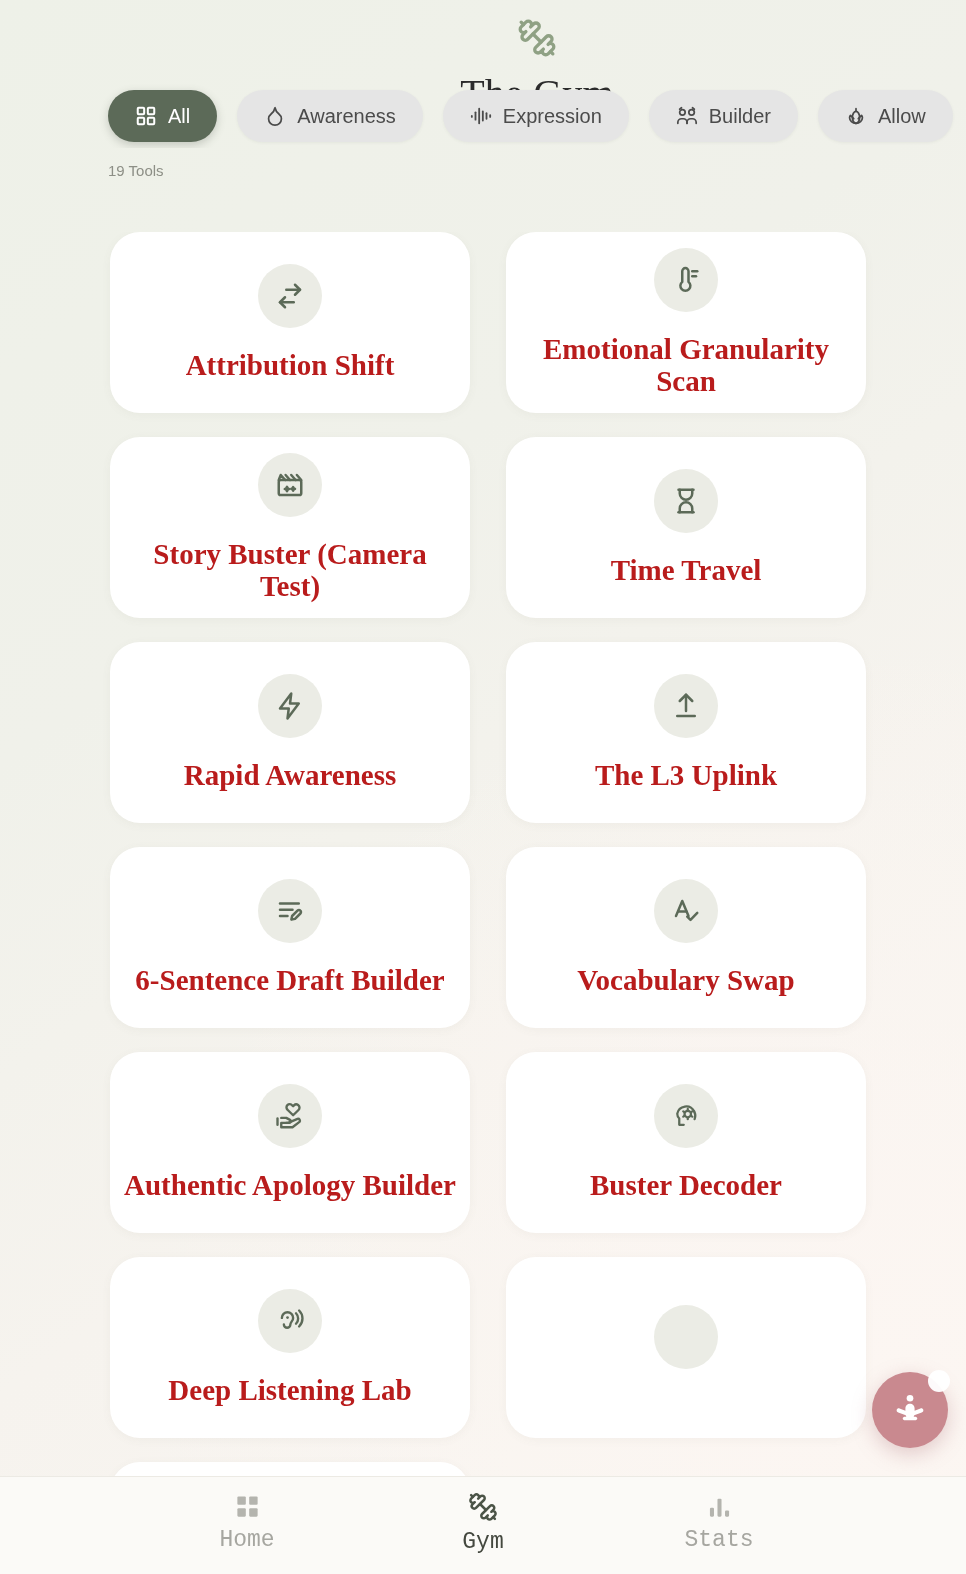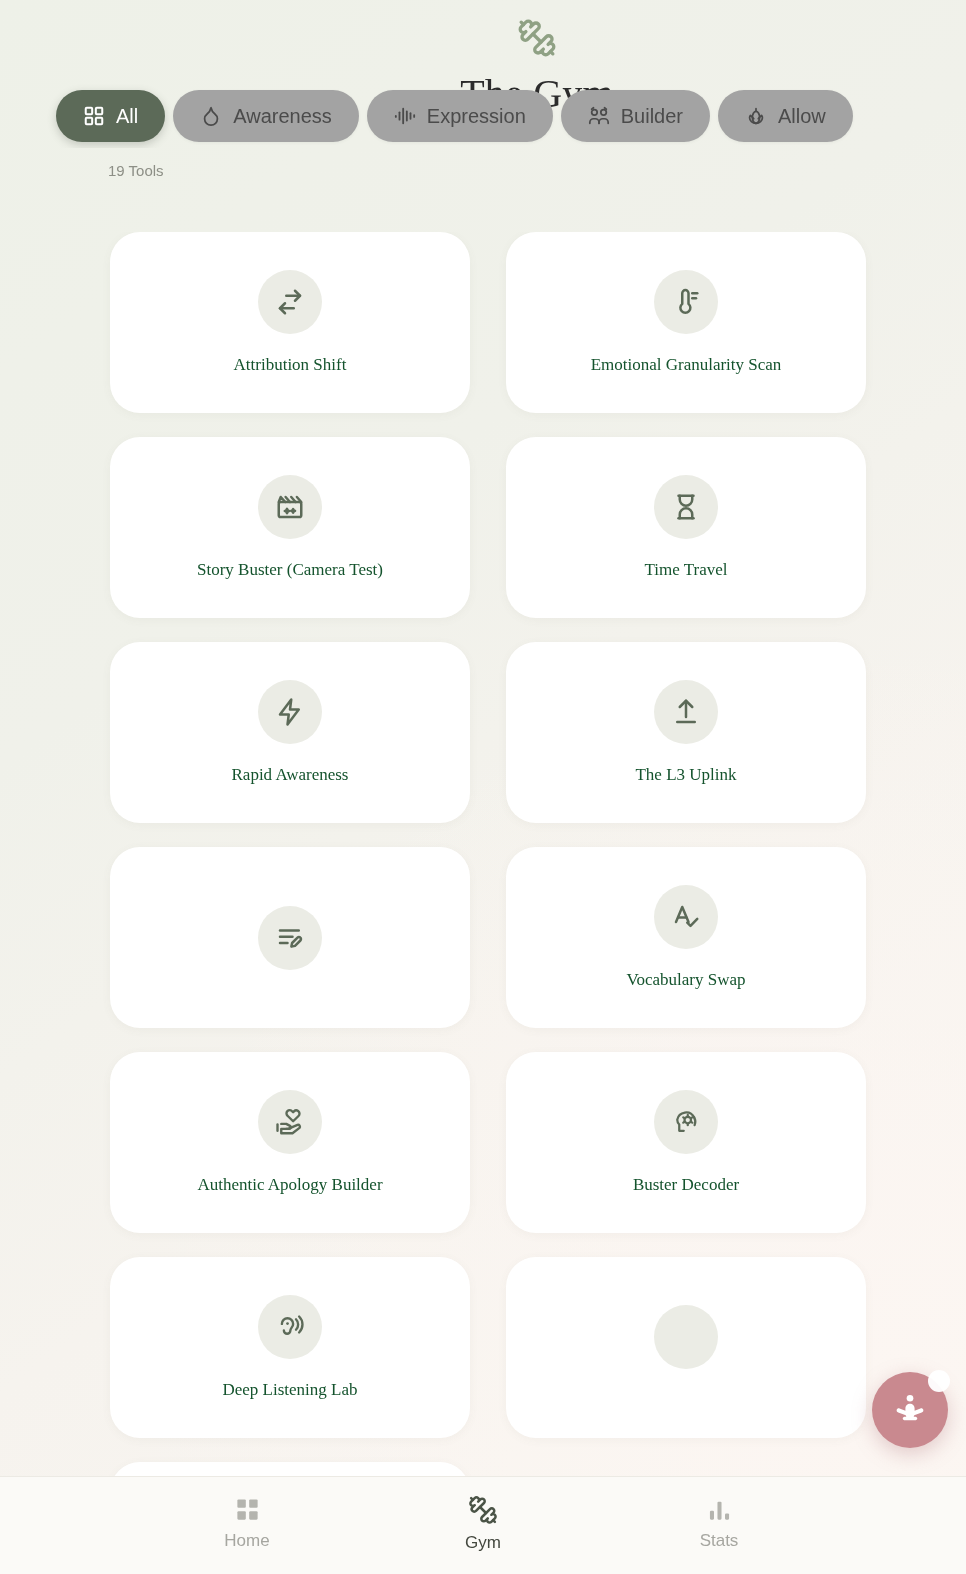--- a/index.html
+++ b/index.html
@@ -32,35 +32,35 @@
     font-family: "Liberation Serif", serif;
     font-size: 40px;
     color: #2c2c2c;
     letter-spacing: 0.2px;
     line-height: 1;
   }
 
   
   .chip-row {
     display: flex;
-    gap: 8px;
-    padding: 12px 0 0 56px;
+    gap: 20px;
+    padding: 12px 0 0 108px;
     height: 70px;
     align-items: flex-start;
     overflow: hidden;
     white-space: nowrap;
   }
   .chip {
     display: inline-flex;
     align-items: center;
     gap: 11px;
     height: 52px;
     padding: 0 27px;
     border-radius: 26px;
-    background: #a3a3a3;
+    background: #e5e5e5;
     color: #4b4b4b;
     font-size: 20px;
     flex: 0 0 auto;
     box-shadow: 0 1px 3px rgba(90,95,80,0.07);
   }
   .chip.active {
     background: #5c6a58;
     color: #ffffff;
     box-shadow: 0 3px 9px rgba(70,80,66,0.25);
   }
@@ -106,25 +106,26 @@
     height: 64px;
     border-radius: 50%;
     background: #ebece5;
     display: flex;
     align-items: center;
     justify-content: center;
   }
   .tool-icon-badge svg { display: block; }
   .tool-title {
     font-family: "Liberation Serif", serif;
-    font-size: 17px;
-    color: #14532d;
+    font-size: 29px;
+    color: #b91c1c;
     text-align: center;
     line-height: 1.1;
     padding: 0 12px;
+    font-weight: bold;
   }
 
   
   .fab {
     position: absolute;
     right: 18px;
     bottom: 126px;
     width: 76px;
     height: 76px;
     border-radius: 50%;
@@ -166,23 +167,24 @@
   .nav-item {
     display: flex;
     flex-direction: column;
     align-items: center;
     gap: 9px;
     width: 120px;
     cursor: pointer;
   }
   .nav-item svg { display: block; }
   .nav-label {
-    font-size: 17px;
+    font-size: 23px;
     color: #a6a6a0;
     line-height: 1;
+    font-family: Liberation Mono, monospace;
   }
   .nav-item.active .nav-label { color: #44483f; }
 </style>
 </head>
 <body>
 
 <div class="header">
   <span>
     <svg class="dumbbell-icon" viewBox="0 0 24 24" fill="none" stroke="#8fa184" stroke-width="2" stroke-linecap="round" stroke-linejoin="round">
       <path d="M14.4 14.4 9.6 9.6"></path>
@@ -338,20 +340,21 @@
 
     <div class="tool-card">
       <div class="tool-icon-badge">
         <svg width="30" height="30" viewBox="0 0 24 24" fill="none" stroke="#5c6a58" stroke-width="2" stroke-linecap="round" stroke-linejoin="round">
           <path d="M4 6h15"></path>
             <path d="M4 11h10"></path>
             <path d="M4 16h6"></path>
           <path d="M20.3 11.7a1.6 1.6 0 0 0-2.3 0l-4.3 4.3-.6 2.9 2.9-.6 4.3-4.3a1.6 1.6 0 0 0 0-2.3z"></path>
         </svg>
       </div>
+      <div class="tool-title">6-Sentence Draft Builder</div>
     </div>
 
     <div class="tool-card">
       <div class="tool-icon-badge">
         <svg width="30" height="30" viewBox="0 0 24 24" fill="none" stroke="#5c6a58" stroke-width="2" stroke-linecap="round" stroke-linejoin="round">
           <path d="M4 16 9 4l5 12"></path>
             <path d="M5.8 12.4h6.4"></path>
           <path d="M13 16.5l2.6 2.6L21 13.5"></path>
         </svg>
       </div>

